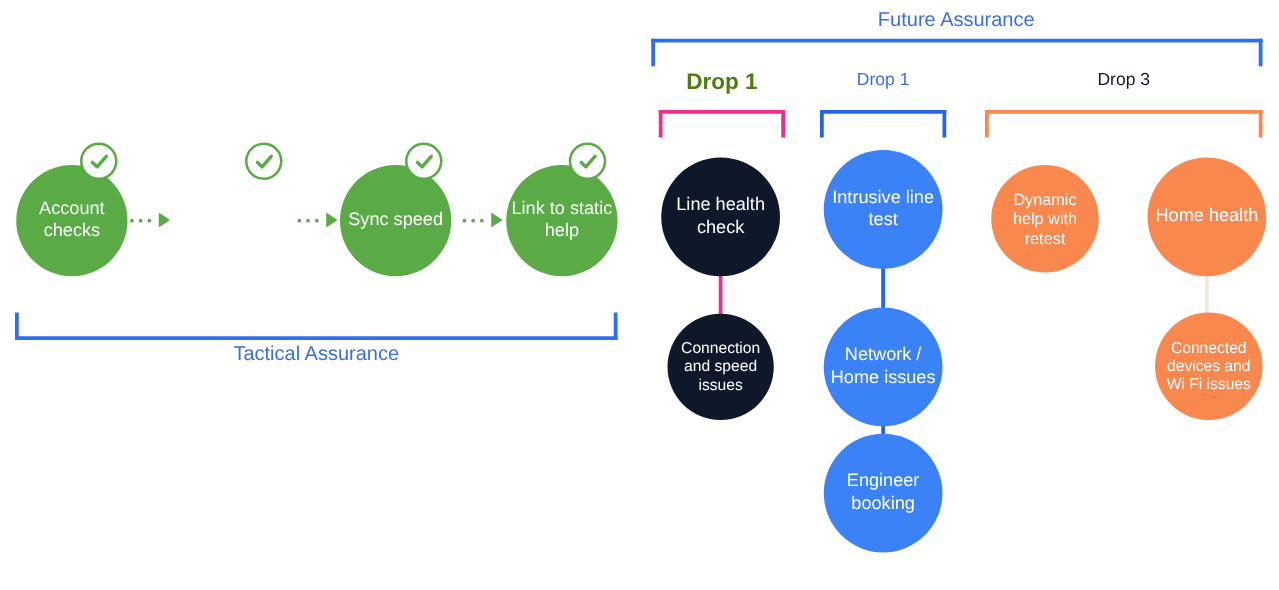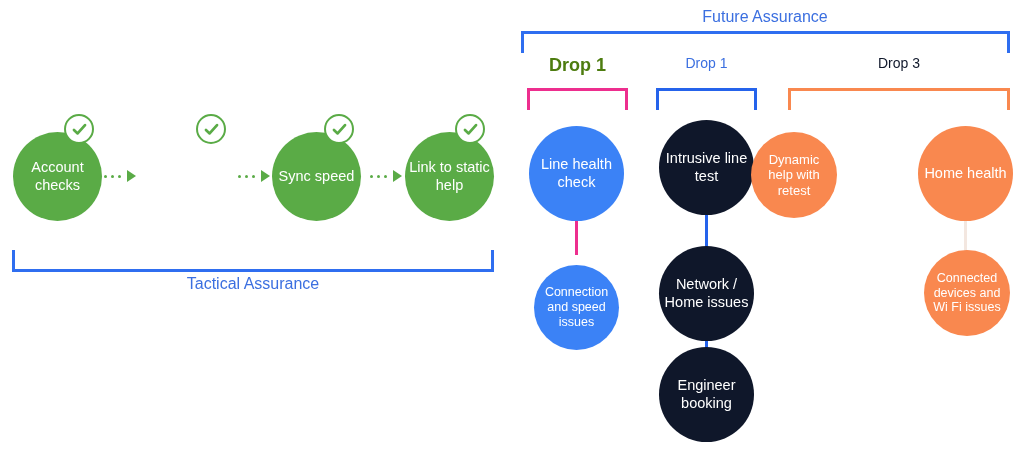--- a/index.html
+++ b/index.html
@@ -67,22 +67,22 @@
   .arrow .head {
     width: 0;
     height: 0;
     border-top: 6px solid transparent;
     border-bottom: 6px solid transparent;
     border-left: 9px solid #5aab46;
     margin-left: 2px;
   }
 
   
-  .pink { background: #3b82f6; }
-  .blue { background: #0f172a; }
+  .pink { background: #0f172a; }
+  .blue { background: #3b82f6; }
   .orange { background: #f9884f; }
 
   
   .vconn {
     position: absolute;
     width: 3px;
   }
   .vconn.pink-c { background: #ed2e8e; }
   .vconn.blue-c { background: #2563eb; }
   .vconn.orange-c { background: #f9884f; }
@@ -178,21 +178,21 @@
   <div class="bracket top" style="left:521px; top:31px; width:489px; height:22px; color:#2f6ef0;"></div>
 
   <div class="caption cap-drop1" style="left:527px; top:55px; width:101px;">Drop 1</div>
   <div class="bracket top" style="left:527px; top:88px; width:101px; height:22px; color:#ed2e8e;"></div>
 
   <div class="vconn pink-c" style="left:575px; top:215px; height:40px;"></div>
 
   <div class="node pink" style="left:529px; top:126px; width:95px; height:95px; font-size:14.5px;">
     <span class="node-label">Line health check</span>
   </div>
-  <div class="node pink" style="left:534px; top:265px; width:85px; height:85px; font-size:12.5px;">
+  <div class="node pink" style="left:534px; top:251px; width:85px; height:85px; font-size:12.5px;">
     <span class="node-label">Connection and speed issues</span>
   </div>
 
   <div class="caption cap-drop2" style="left:656px; top:55px; width:101px;">Drop 1</div>
   <div class="bracket top" style="left:656px; top:88px; width:101px; height:22px; color:#2563eb;"></div>
 
   <div class="vconn blue-c" style="left:705px; top:210px; height:40px;"></div>
   <div class="vconn blue-c" style="left:705px; top:330px; height:40px;"></div>
 
   <div class="node blue" style="left:659px; top:120px; width:95px; height:95px; font-size:14.5px;">
@@ -201,21 +201,21 @@
   <div class="node blue" style="left:659px; top:246px; width:95px; height:95px; font-size:14.5px;">
     <span class="node-label">Network / Home issues</span>
   </div>
   <div class="node blue" style="left:659px; top:347px; width:95px; height:95px; font-size:14.5px;">
     <span class="node-label">Engineer booking</span>
   </div>
 
   <div class="caption cap-drop3" style="left:788px; top:55px; width:222px;">Drop 3</div>
   <div class="bracket top" style="left:788px; top:88px; width:222px; height:22px; color:#f9884f;"></div>
 
-  <div class="node orange" style="left:751px; top:132px; width:86px; height:86px; font-size:13px;">
+  <div class="node orange" style="left:793px; top:132px; width:86px; height:86px; font-size:13px;">
     <span class="node-label">Dynamic help with retest</span>
   </div>
 
   <div class="vconn orange-c" style="left:964px; top:215px; height:40px; background:#f3e7e0;"></div>
 
   <div class="node orange" style="left:918px; top:126px; width:95px; height:95px; font-size:14.5px;">
     <span class="node-label">Home health</span>
   </div>
   <div class="node orange" style="left:924px; top:250px; width:86px; height:86px; font-size:12.5px;">
     <span class="node-label">Connected devices and Wi Fi issues</span>

